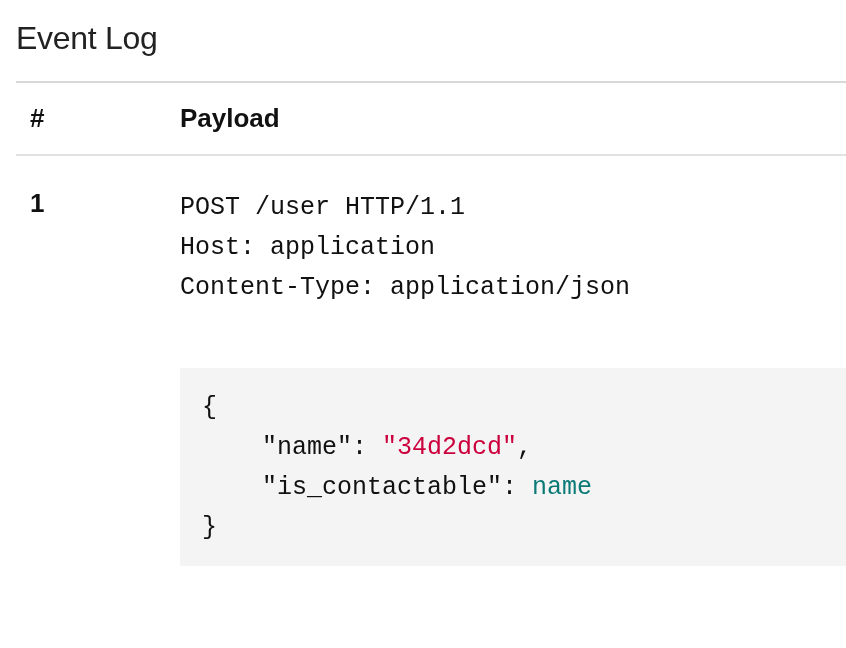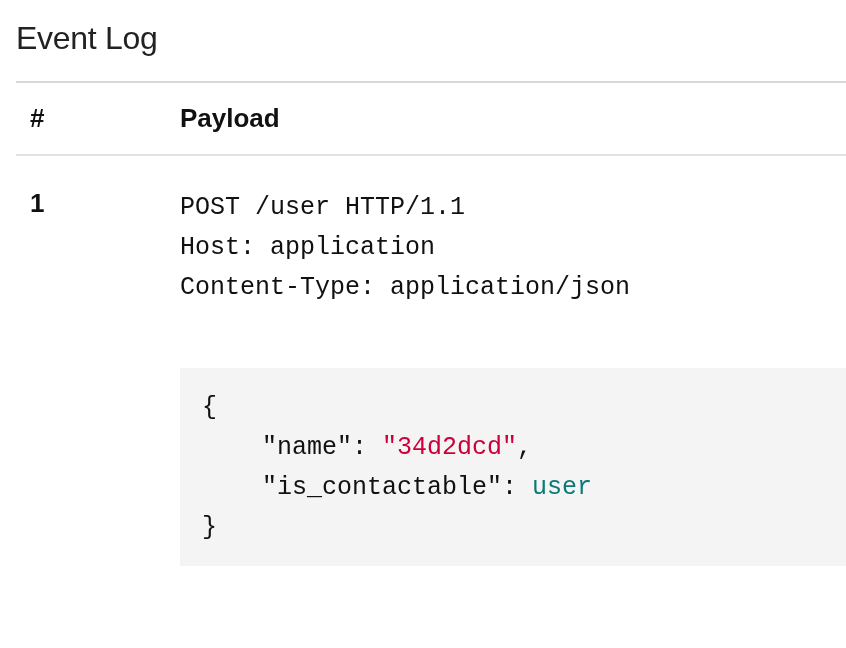--- a/index.html
+++ b/index.html
@@ -82,19 +82,19 @@
     </thead>
     <tbody>
       <tr>
         <td class="row-index">1</td>
         <td>
           <div class="http-headers">POST /user HTTP/1.1
 Host: application
 Content-Type: application/json</div>
           <div class="json-block"><span>{</span>
 <span>    </span><span class="jkey">"name"</span><span>: </span><span class="jstring">"34d2dcd"</span><span>,</span>
-<span>    </span><span class="jkey">"is_contactable"</span><span>: </span><span class="jbool">user</span>
+<span>    </span><span class="jkey">"is_contactable"</span><span>: </span><span class="jbool">name</span>
 <span>}</span></div>
         </td>
       </tr>
     </tbody>
   </table>
 </div>
 
 </body></html>

